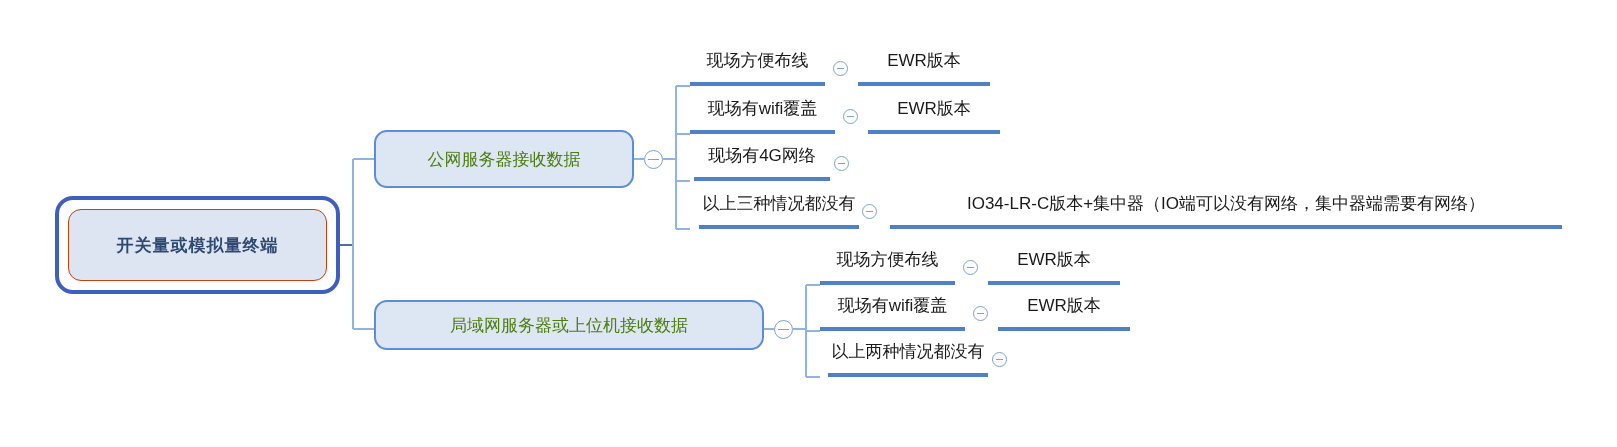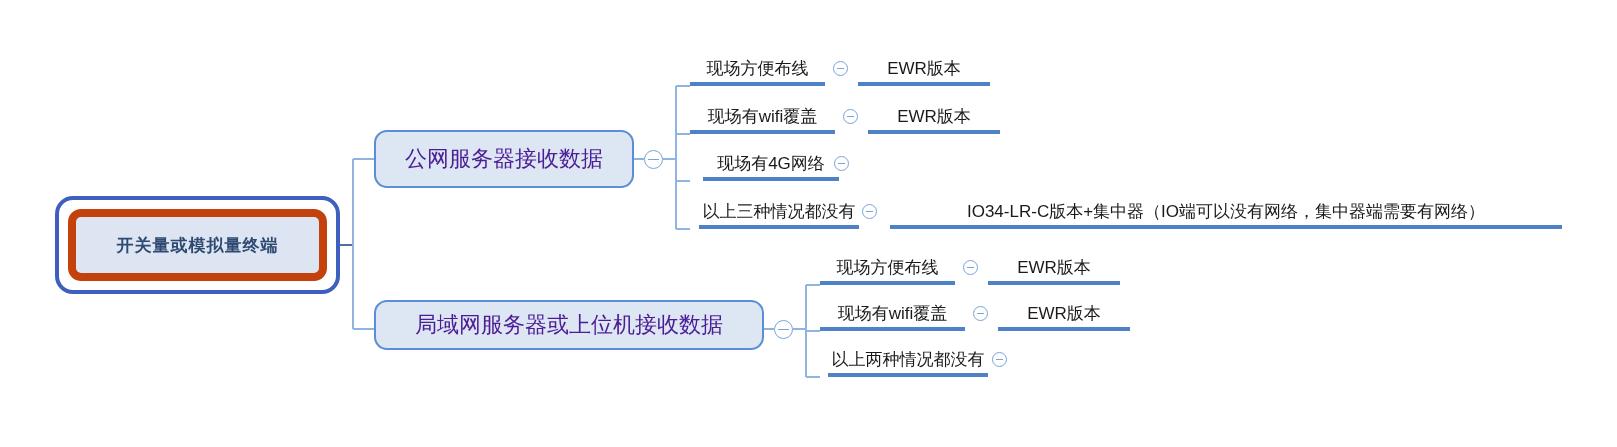--- a/index.html
+++ b/index.html
@@ -20,55 +20,55 @@
     position:absolute;
     left:55px;top:196px;width:285px;height:98px;
     border:4px solid #3f5fbf;
     border-radius:18px;
     box-sizing:border-box;
     background:#ffffff;
   }
   .root-inner{
     position:absolute;
     left:9px;top:9px;right:9px;bottom:9px;
-    border:8px solid #c2410c;
+    border:1px solid #c2410c;
     border-radius:13px;
     box-sizing:border-box;
     background:#dde5f2;
     display:flex;align-items:center;justify-content:center;
   }
   .root-label{
     font-size:17px;font-weight:bold;color:#2f4a72;
     letter-spacing:1px;white-space:nowrap;
   }
 
   
   .branch{
     position:absolute;
     border:2.5px solid #5b8ed6;
     border-radius:13px;
     background:#dde6f3;
     box-sizing:border-box;
     display:flex;align-items:center;justify-content:center;
   }
   .branch-label{
-    font-size:22px;color:#4c1d95;white-space:nowrap;
+    font-size:17px;color:#4d7c0f;white-space:nowrap;
   }
   #branch-public{left:374px;top:130px;width:260px;height:58px;}
   #branch-lan{left:374px;top:300px;width:390px;height:50px;}
 
   
   .leaf-row{position:absolute;height:34px;}
   .leaf-cell{
     position:absolute;
     bottom:0;
     box-sizing:border-box;
     border-bottom:4px solid #4f81c7;
     display:flex;align-items:flex-end;justify-content:center;
-    padding-bottom:2px;
+    padding-bottom:10px;
     height:32px;
   }
   .leaf-text{
     font-size:17px;color:#1a1a1a;white-space:nowrap;
     line-height:22px;
   }
 
   
   .toggle{
     position:absolute;
@@ -158,21 +158,21 @@
     <div class="leaf-cell" style="left:0px;width:145px;">
       <span class="leaf-text">现场有wifi覆盖</span>
     </div>
     <div class="toggle" style="left:153px;top:9px;"></div>
     <div class="leaf-cell" style="left:178px;width:132px;">
       <span class="leaf-text">EWR版本</span>
     </div>
   </div>
 
   <div class="leaf-row" style="left:690px;top:147px;width:385px;">
-    <div class="leaf-cell" style="left:13px;width:136px;">
+    <div class="leaf-cell" style="left:4px;width:136px;">
       <span class="leaf-text">现场有4G网络</span>
     </div>
     <div class="toggle" style="left:144px;top:9px;"></div>
   </div>
 
   <div class="leaf-row" style="left:690px;top:195px;width:872px;">
     <div class="leaf-cell" style="left:0px;width:160px;margin-left:9px;">
       <span class="leaf-text">以上三种情况都没有</span>
     </div>
     <div class="toggle" style="left:172px;top:9px;"></div>

